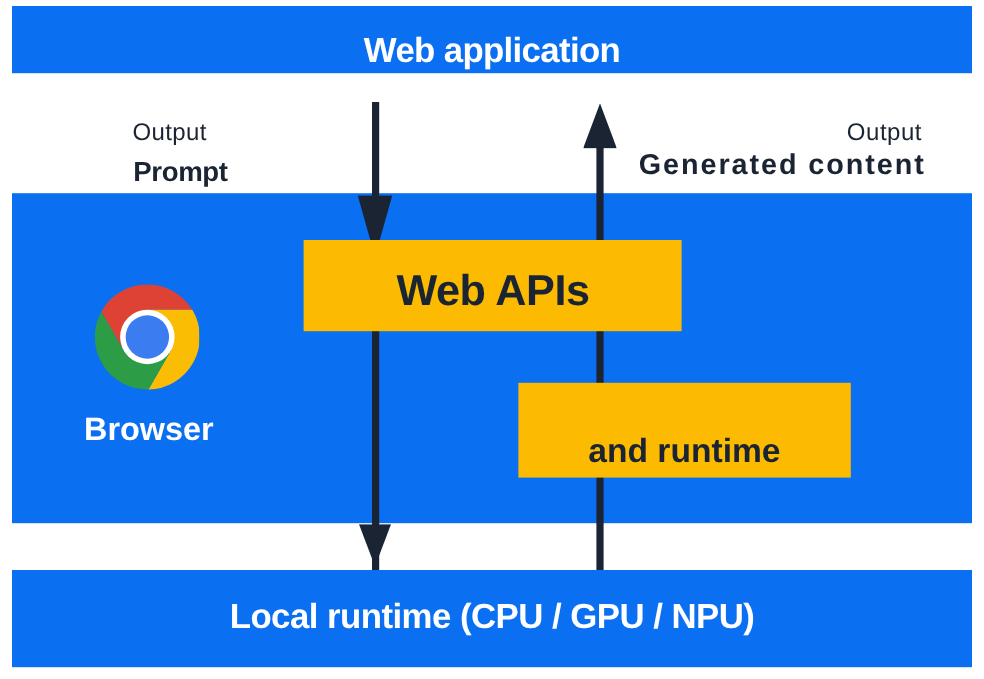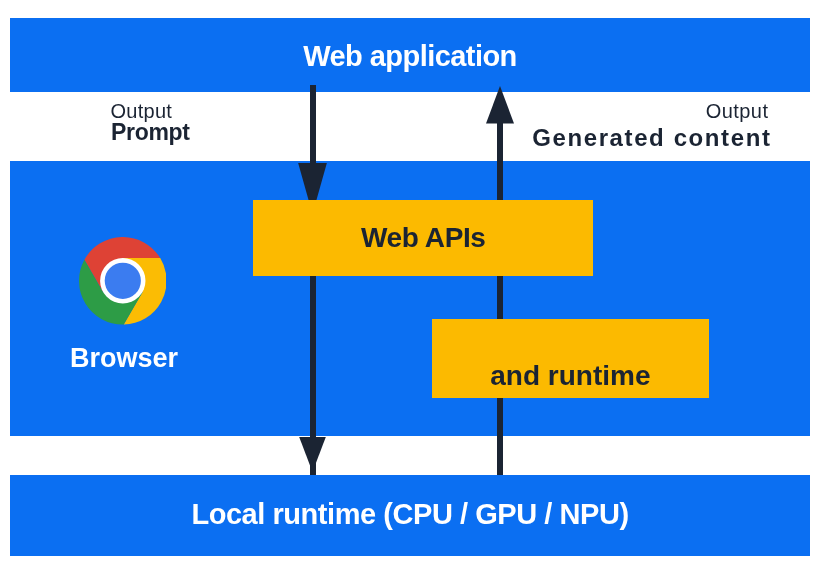--- a/index.html
+++ b/index.html
@@ -11,39 +11,39 @@
     height: 566px;
     background: #ffffff;
     overflow: hidden;
   }
   .band {
     position: absolute;
     left: 10px;
     width: 800px;
     background: var(--blue);
   }
-  #band-web-app  { top: 18px;    height: 74px; }
+  #band-web-app  { top: 5px;    height: 56px; }
   #band-browser  { top: 161px;   height: 274.5px; }
   #band-hardware { top: 474.5px; height: 81px; }
   .band-label {
     position: absolute;
     left: 0; right: 0;
     text-align: center;
     color: #ffffff;
     font-weight: bold;
     font-size: 29px;
     line-height: 1;
   }
   #band-web-app .band-label  { top: 24px; letter-spacing: -0.55px; }
   #band-hardware .band-label { top: 25.7px; letter-spacing: -0.45px; }
 
   
   .flow-label { position: absolute; line-height: 1; color: var(--navy); white-space: pre; }
   #input-caption  { left: 110.4px; top: 101px; font-size: 20px; letter-spacing: 0.3px; }
-  #input-label    { left: 111px;  top: 121px; font-size: 23px; font-weight: bold; letter-spacing: -0.3px; }
+  #input-label    { left: 111px;  top: 132px; font-size: 23px; font-weight: bold; letter-spacing: -0.3px; }
   #output-caption { right: 51.6px; top: 101px; font-size: 20px; letter-spacing: 0.45px; text-align: right; }
   #output-label   { right: 48.5px; top: 126px; font-size: 24px; font-weight: bold; letter-spacing: 1.6px; text-align: right; }
 
   
   .arrow-line { position: absolute; width: 6px; background: var(--navy); }
   #down-line { left: 309.5px; top: 85px;  height: 389.5px; }
   #up-line   { left: 497px;   top: 122px; height: 352.5px; }
   .arrow-head { position: absolute; background: var(--navy); }
   #down-head-1 {
     left: 298px; top: 162.5px; width: 29px; height: 51.5px;
@@ -60,22 +60,22 @@
 
   
   .yellow-box {
     position: absolute;
     background: var(--yellow);
     color: var(--navy);
     font-weight: bold;
     text-align: center;
   }
   #box-web-apis {
-    left: 253.3px; top: 200px; width: 340px; height: 76px;
-    font-size: 28px; letter-spacing: -0.4px; line-height: 1;
+    left: 253.3px; top: 200px; width: 315px; height: 76px;
+    font-size: 36px; letter-spacing: -0.4px; line-height: 1;
   }
   #box-web-apis .box-text { position: absolute; left: 0; right: 0; top: 23.6px; }
   #box-builtin {
     left: 431.7px; top: 318.5px; width: 277.3px; height: 79.1px;
     font-size: 28px; letter-spacing: 0px; line-height: 32.6px;
   }
   #box-builtin .box-text { position: absolute; left: 0; right: 0; top: 8.5px; }
 
   
   #chrome-logo { position: absolute; left: 78.8px; top: 237.2px; width: 87.6px; height: 87.6px; }

